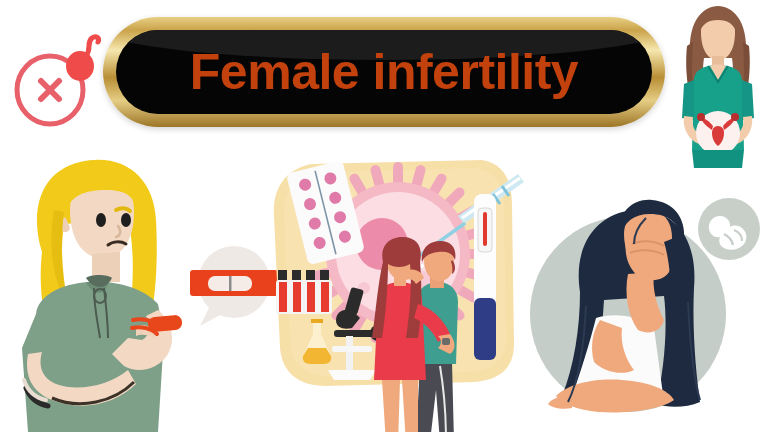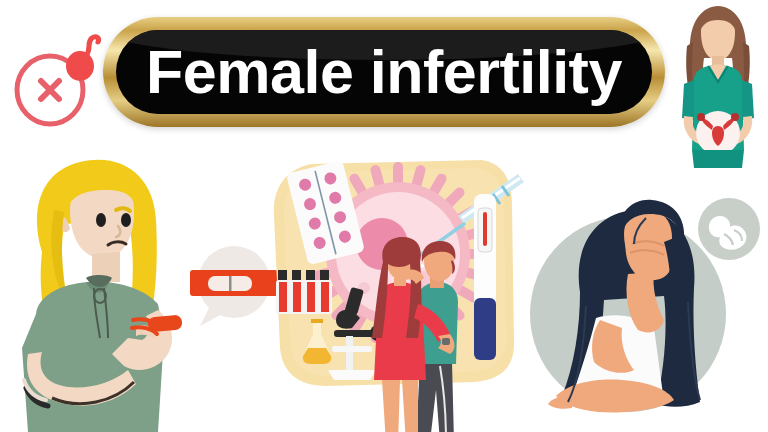--- a/index.html
+++ b/index.html
@@ -29,22 +29,22 @@
     overflow:hidden;
   }
   .banner-gloss{
     position:absolute;left:-6%;top:-52%;width:112%;height:88%;
     border-radius:50%;
     background:#1c1c1c;
     pointer-events:none;
   }
   .banner-title{
     position:relative;z-index:2;
-    color:#ffffff;
-    font-size:61px;line-height:1;
+    color:#c2410c;
+    font-size:50px;line-height:1;
     font-weight:bold;
     letter-spacing:-.5px;
     white-space:nowrap;
   }
 
   
   .egg-icon{position:absolute;left:12px;top:30px;width:92px;height:100px;}
 
   
   .nurse{position:absolute;left:672px;top:2px;width:92px;height:172px;}

